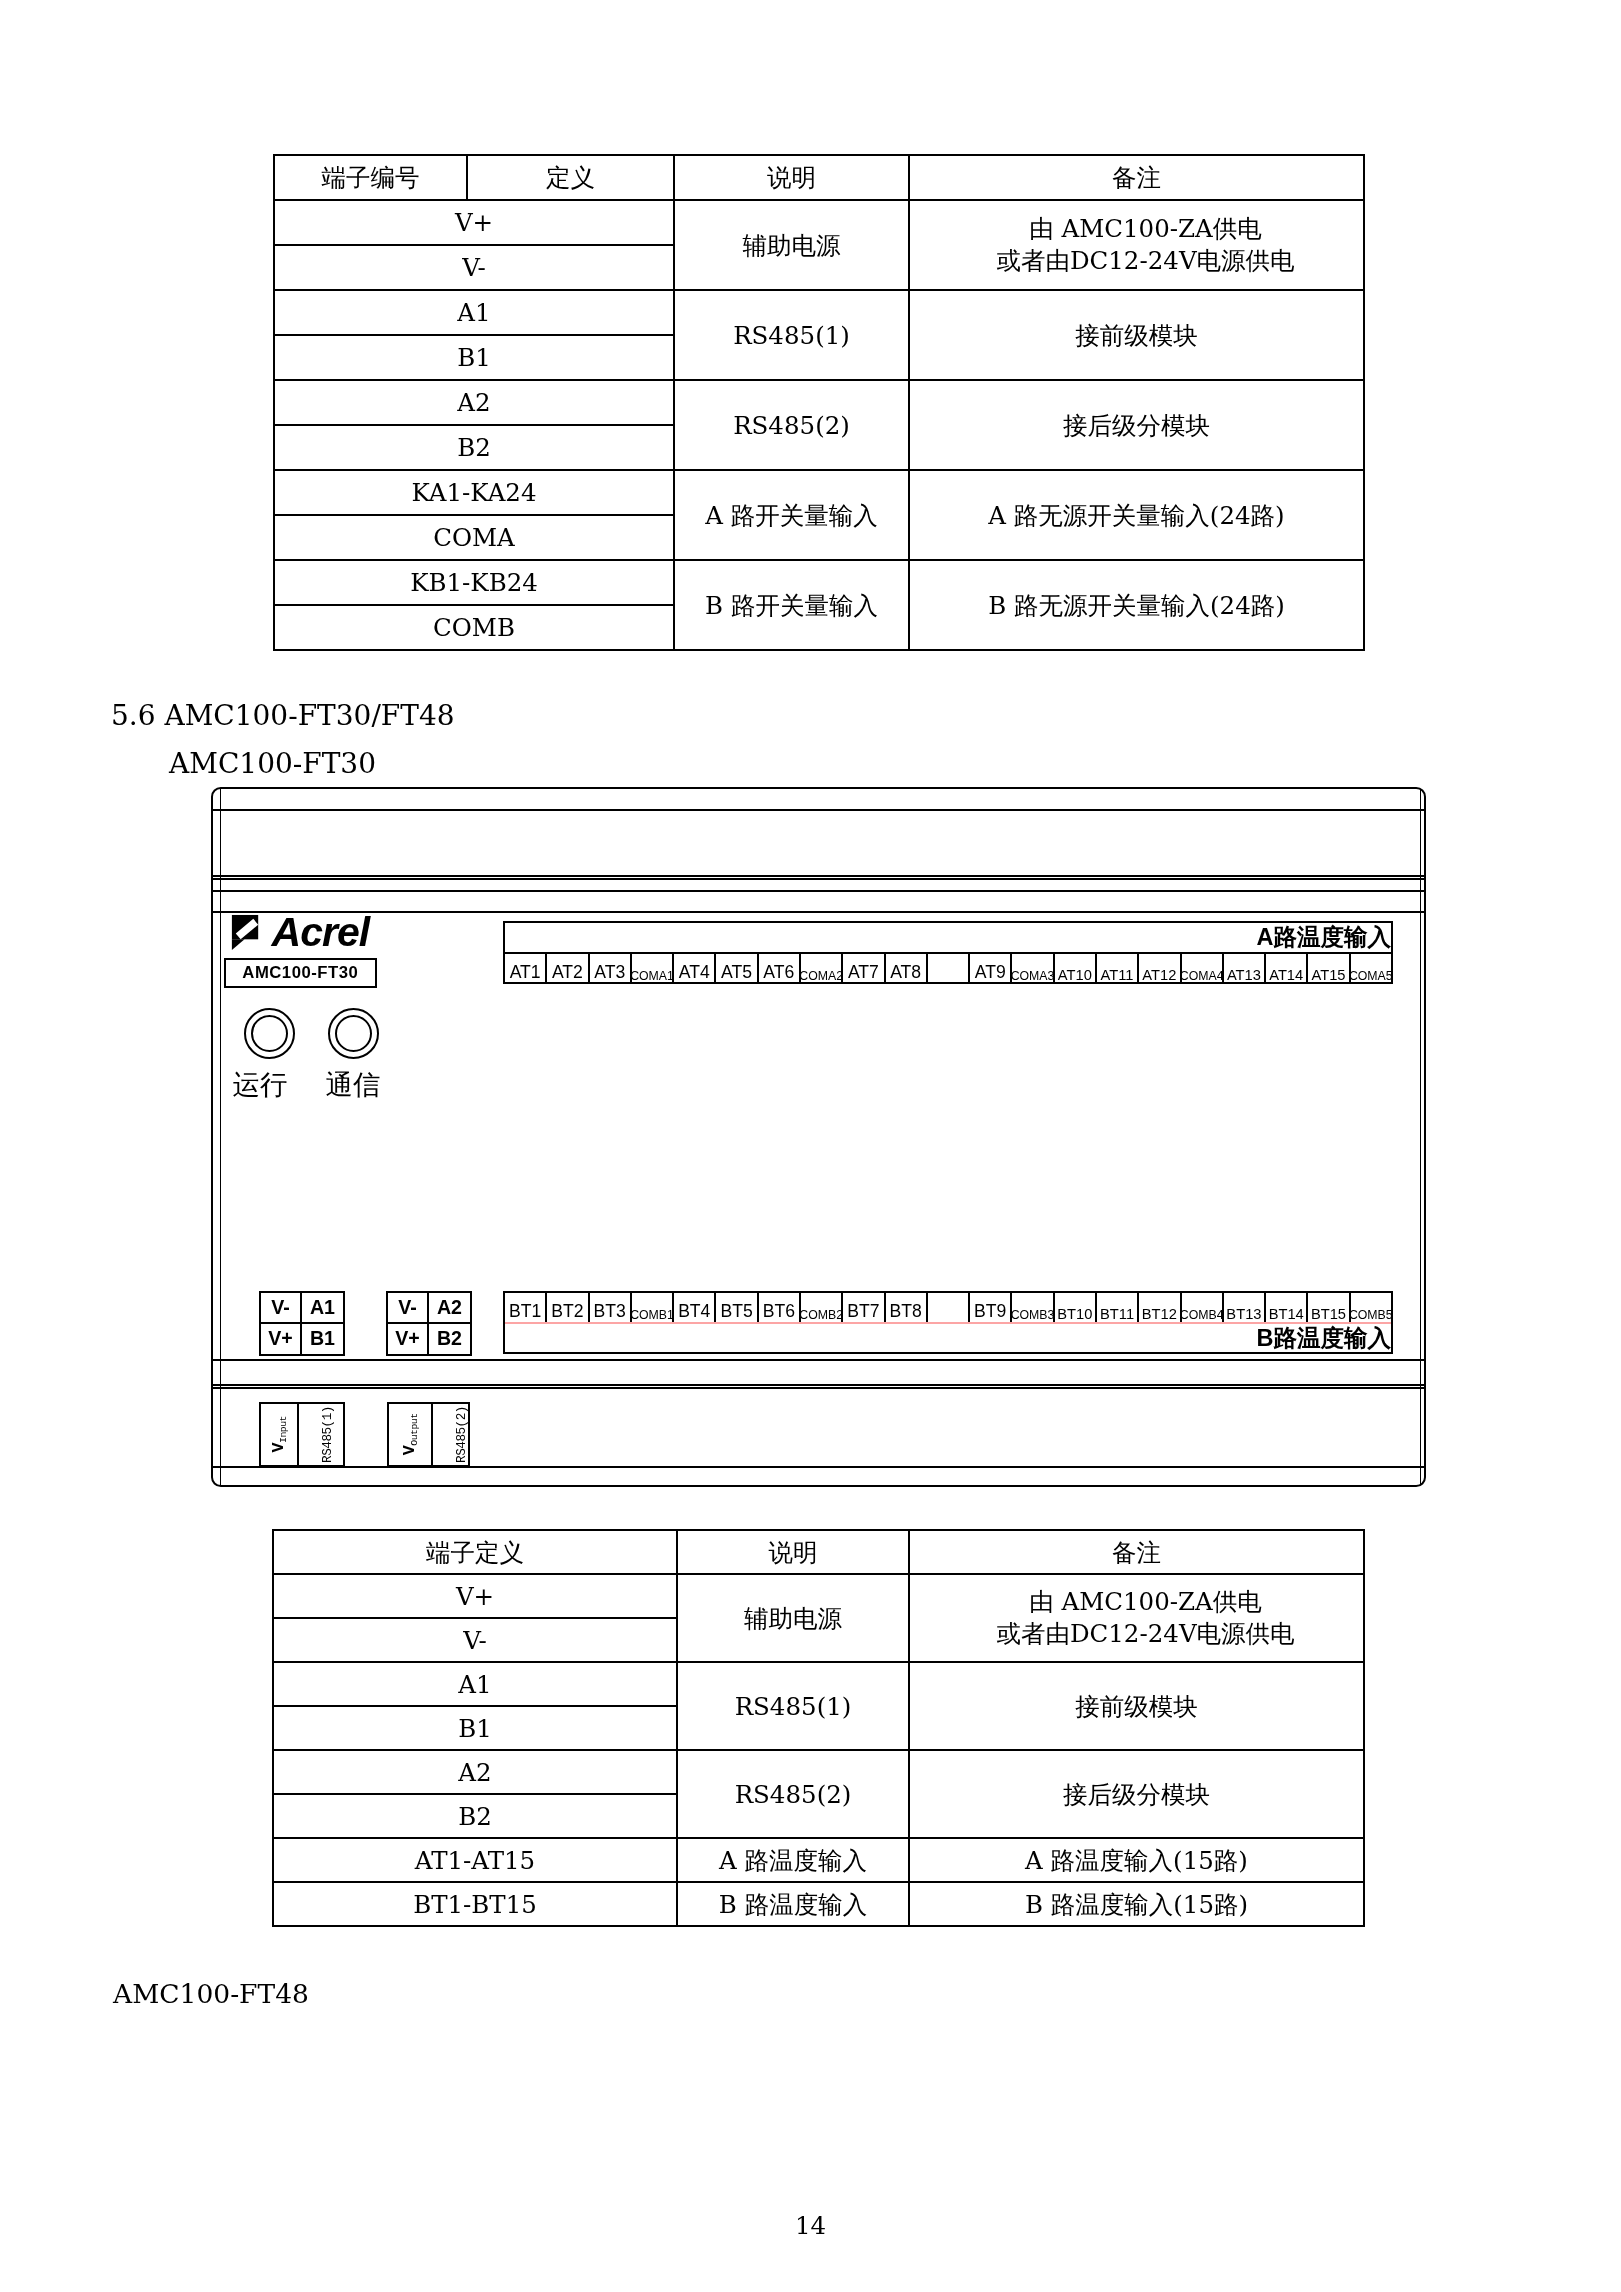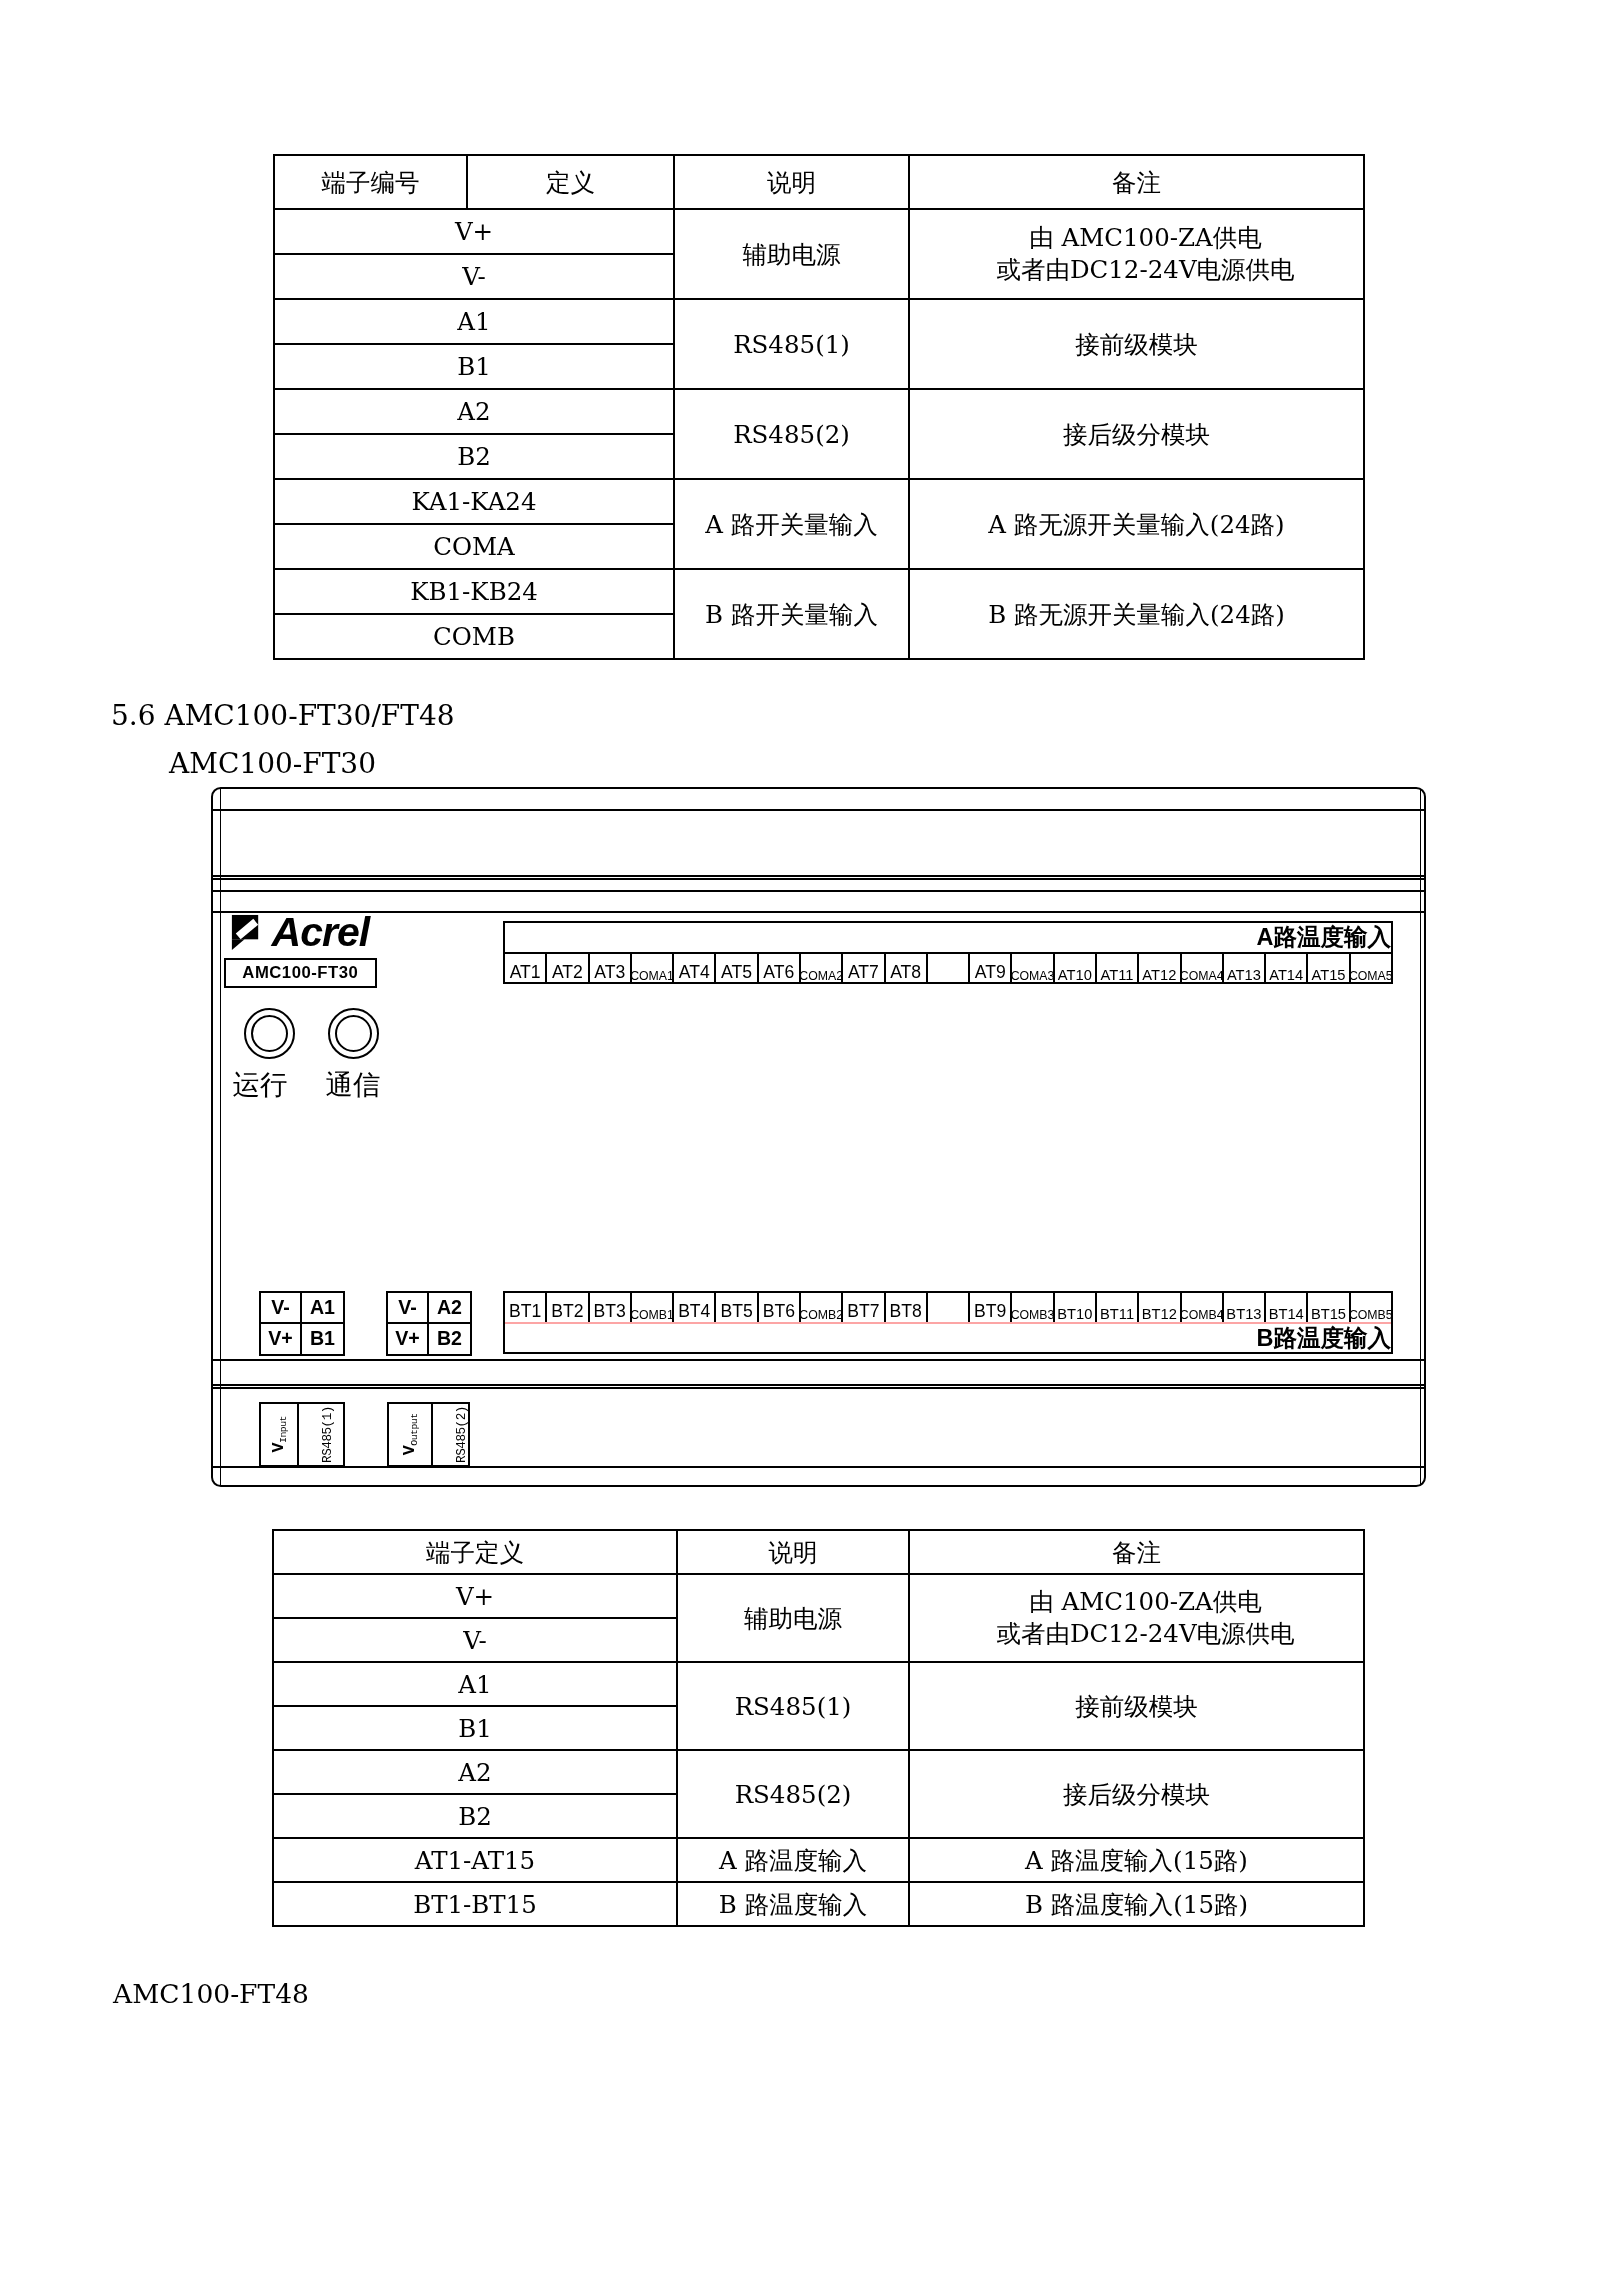--- a/index.html
+++ b/index.html
@@ -72,21 +72,21 @@
 <div class="page">
 
   <table class="t" style="left:273px;top:154px;width:1090px;">
     <colgroup>
         <col style="width:193px">
         <col style="width:207px">
         <col style="width:235px">
         <col style="width:455px">
       </colgroup>
     <tbody>
-      <tr style="height:54px">
+      <tr style="height:45px">
         <td>端子编号</td>
         <td>定义</td>
         <td>说明</td>
         <td>备注</td>
       </tr>
       <tr style="height:45px">
         <td colspan="2">V+</td>
         <td rowspan="2">辅助电源</td>
         <td rowspan="2" class="note2">
           <div>由 AMC100-ZA供电</div>
@@ -379,15 +379,16 @@
       </tr>
       <tr style="height:44px">
         <td>BT1-BT15</td>
         <td>B 路温度输入</td>
         <td>B 路温度输入(15路)</td>
       </tr>
     </tbody>
   </table>
 
   <div class="txt h3">AMC100-FT48</div>
+  <div class="txt pageno">14</div>
 
 </div>
 
 
 </body></html>

